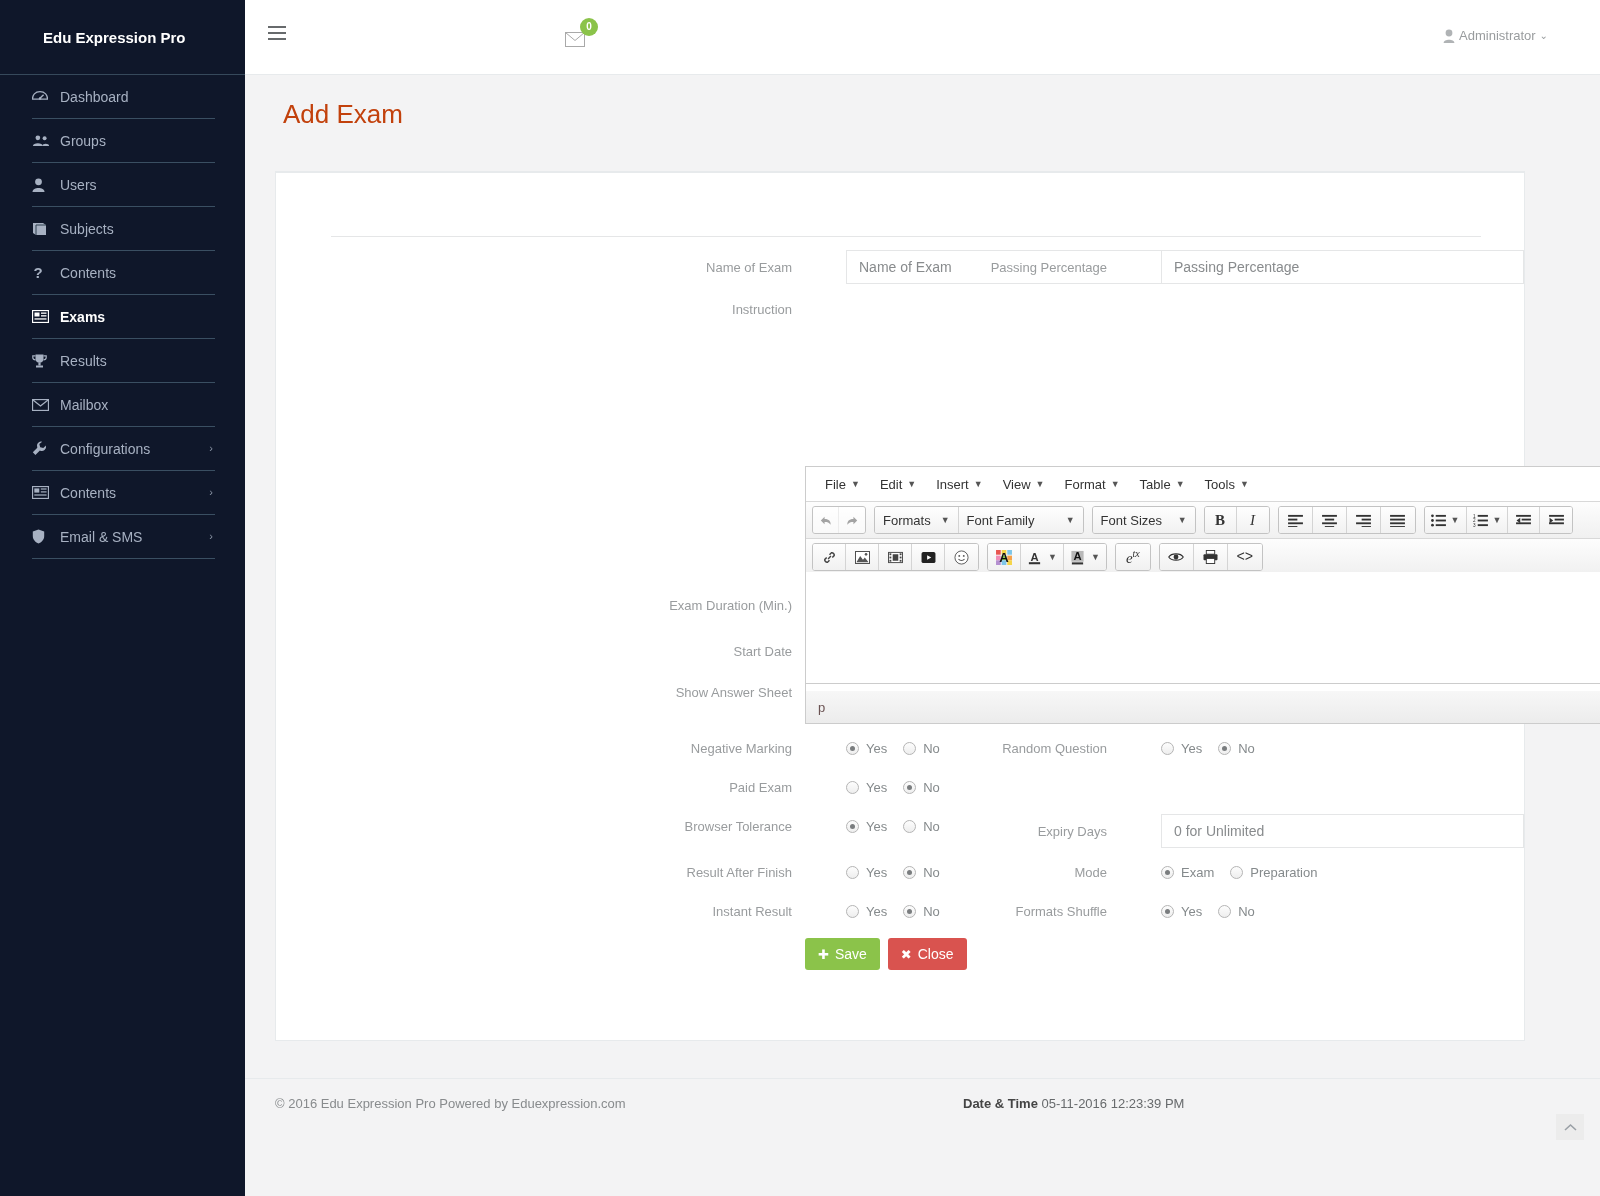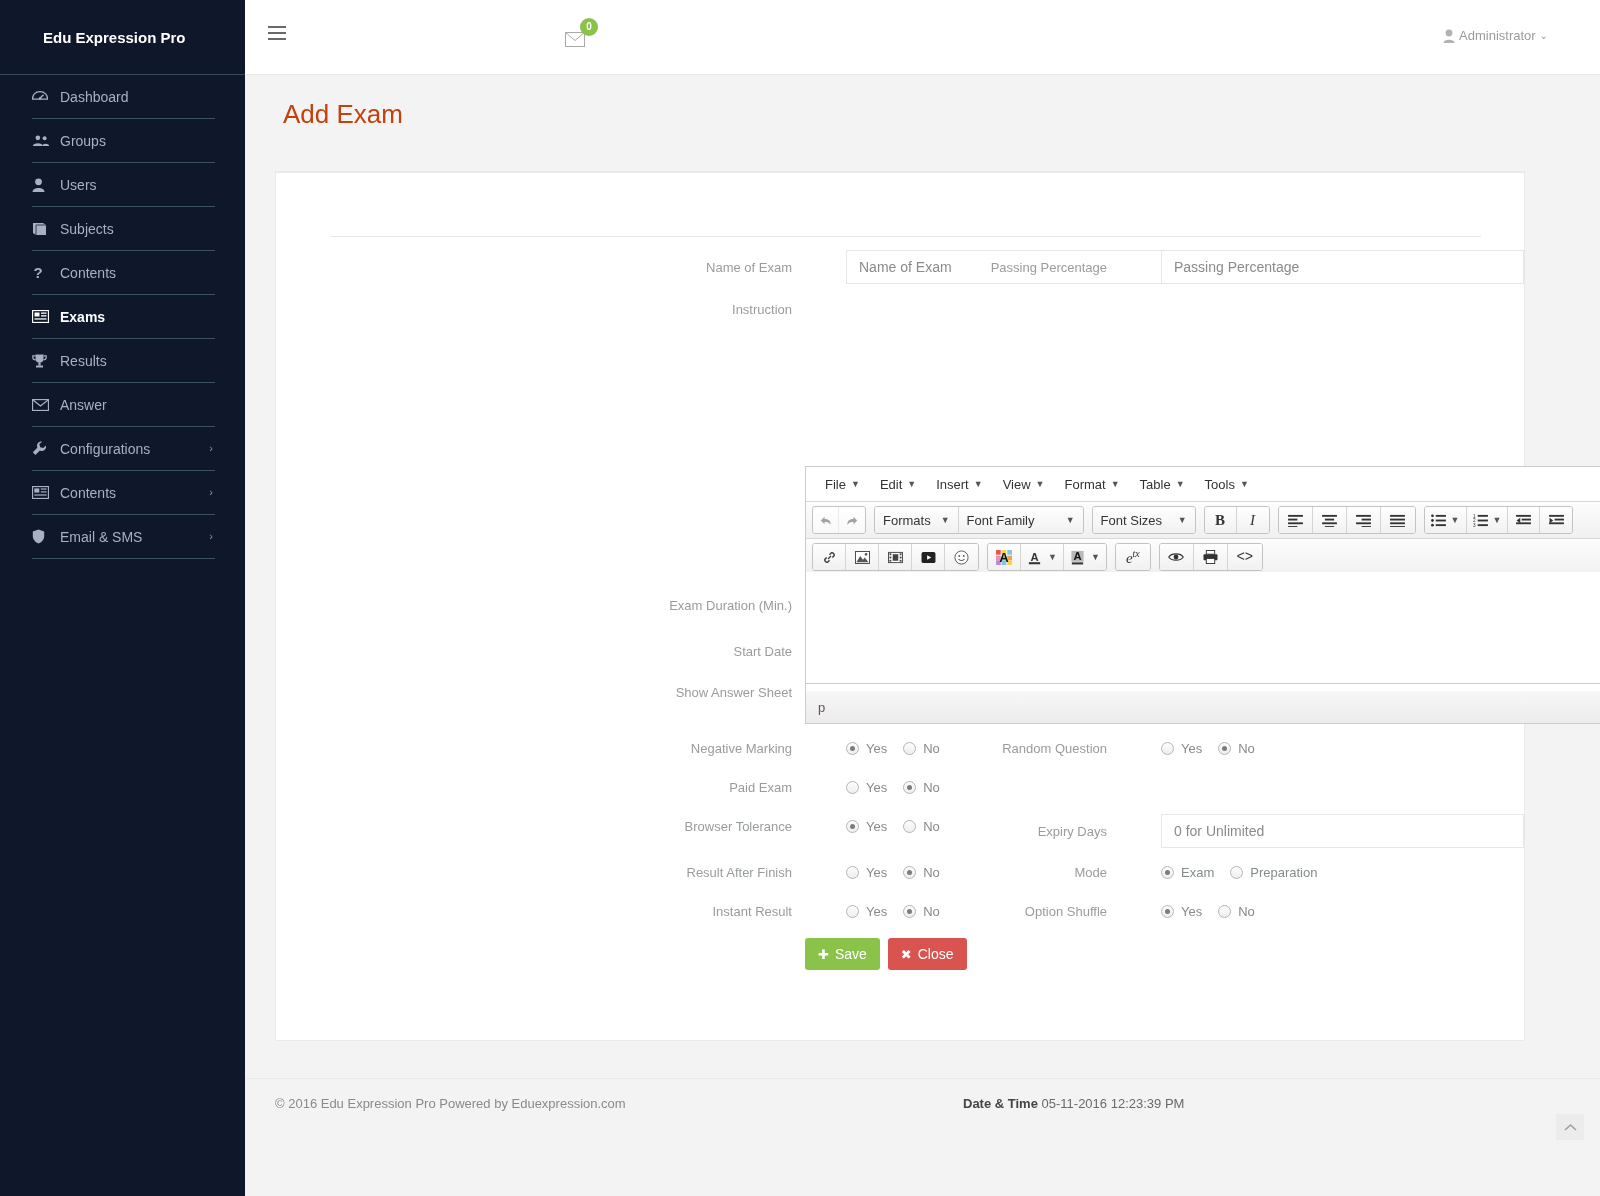--- a/index.html
+++ b/index.html
@@ -297,21 +297,21 @@
         </span>
         <span class="nav-label">Results</span>
       </li>
       <li class="nav-item">
         <span class="nav-ico">
           <svg width="17" height="12" viewBox="0 0 17 12">
             <rect x="0.5" y="0.5" width="16" height="11" fill="none" stroke="currentColor" stroke-width="1.3"></rect>
             <path d="M0.7 0.8 L8.5 7 L16.3 0.8" fill="none" stroke="currentColor" stroke-width="1.3"></path>
           </svg>
         </span>
-        <span class="nav-label">Answer</span>
+        <span class="nav-label">Mailbox</span>
       </li>
       <li class="nav-item">
         <span class="nav-ico">
           <svg width="15" height="15" viewBox="0 0 15 15">
             <path d="M10.2 0.8 A4.2 4.2 0 0 0 5.3 6.8 L0.8 11.3 L3.4 13.9 L7.9 9.4 A4.2 4.2 0 0 0 13.9 4.5 L11.3 7.1 L8.2 6.2 L7.3 3.1 Z" fill="currentColor"></path>
           </svg>
         </span>
         <span class="nav-label">Configurations</span>
         <span class="nav-caret">›</span>
       </li>
@@ -551,21 +551,21 @@
         <span class="rdo"></span>
         <span class="rdo-label">Yes</span>
       </label>
       <label class="radio-opt">
         <span class="rdo on"></span>
         <span class="rdo-label">No</span>
       </label>
     </div>
   </div>
   <div class="frow" style="left:620px; top:731px;">
-    <div class="flabel" style="width:225px;">Option Shuffle</div>
+    <div class="flabel" style="width:225px;">Formats Shuffle</div>
     <div class="radio-set">
       <label class="radio-opt">
         <span class="rdo on"></span>
         <span class="rdo-label">Yes</span>
       </label>
       <label class="radio-opt">
         <span class="rdo"></span>
         <span class="rdo-label">No</span>
       </label>
     </div>

